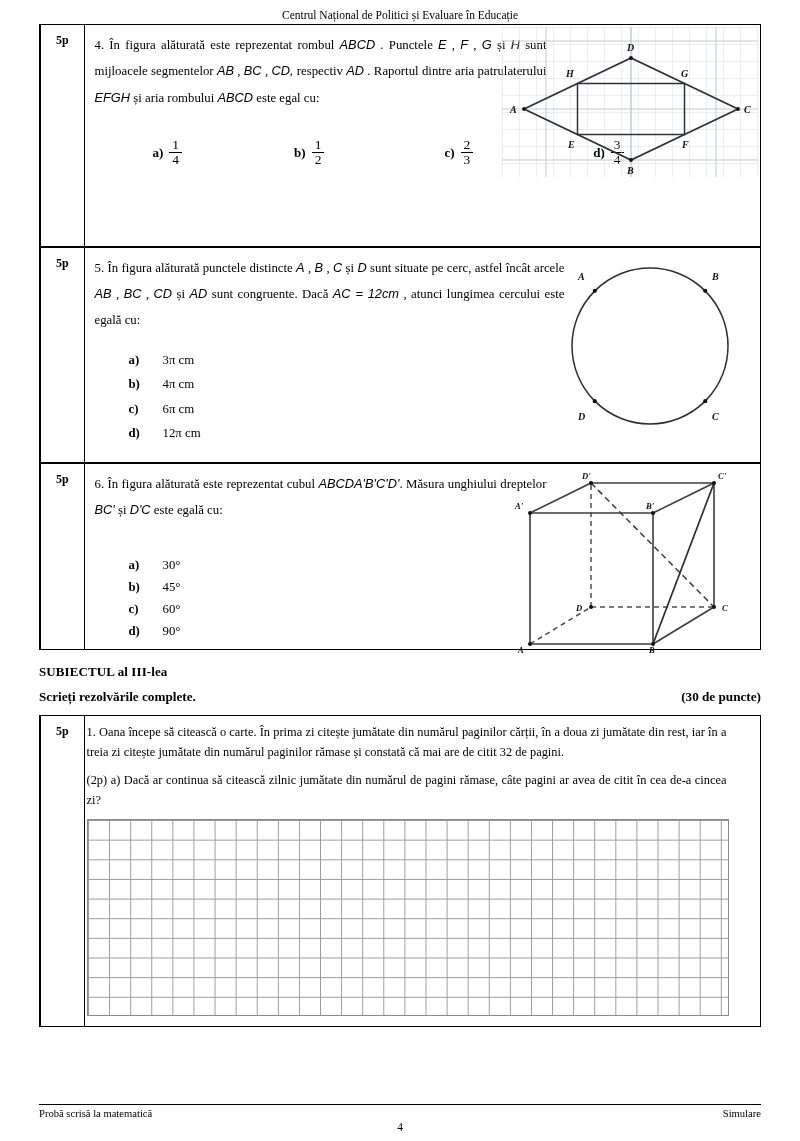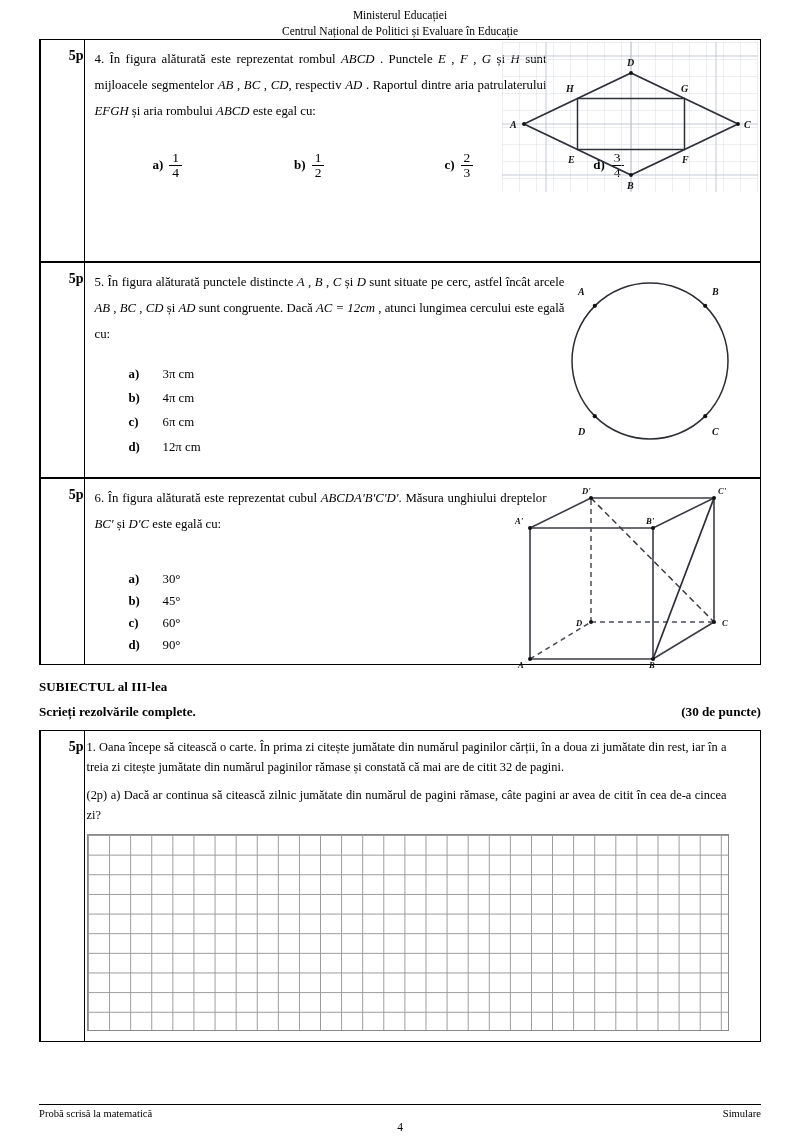--- a/index.html
+++ b/index.html
@@ -24,35 +24,35 @@
   .qtable {
     margin: 0 auto;
     border-collapse: collapse;
     width: 722px;
     border: 1.4px solid #000;
     border-left-width: 2px;
   }
   .qtable td { border: 1.2px solid #000; vertical-align: top; }
   .pts-cell {
     width: 44px;
-    text-align: right;
-    font-size: 14px;
+    text-align: center;
+    font-size: 12px;
     font-weight: bold;
     padding-top: 8px;
     border-right: 1.2px solid #000;
   }
   .body-cell { padding: 7px 10px 6px 10px; position: relative; }
 
   
   .ptext {
     font-size: 12.8px;
     line-height: 2.02;
     text-align: justify;
   }
-  .mi { font-family: Liberation Serif, serif; font-style: italic; }
+  .mi { font-family: Liberation Sans, sans-serif; font-style: italic; }
 
   .q4-text { width: 452px; }
   .q5-text { width: 470px; }
   .q6-text { width: 452px; }
 
   
   .opt-list { margin: 14px 0 0 34px; font-size: 12.8px; line-height: 1.9; }
   .opt-list .ol-row { display: flex; }
   .opt-list .ol-k { width: 34px; font-weight: bold; font-style: normal; }
   .opt-list .ol-v { font-style: normal; }
@@ -117,21 +117,20 @@
   .footer-rule { border-top: 1.6px solid #000; margin-bottom: 3px; }
   .footer-row { display: flex; justify-content: space-between; font-size: 10.6px; }
   .footer-page { text-align: center; font-size: 11.5px; margin-top: 2px; }
 </style>
 </head>
 <body>
 
 <div class="page">
 
   <div class="doc-header">
-    <div>Ministerul Educației</div>
     <div>Centrul Național de Politici și Evaluare în Educație</div>
   </div>
 
   <table class="qtable">
     <tbody>
         <tr>
       <td class="pts-cell">5p</td>
       <td class="body-cell" style="height:222px;">
         <div class="ptext q4-text">
           <span><span>4. În figura alăturată este reprezentat rombul </span><span class="mi">ABCD</span><span> . Punctele </span><span class="mi">E</span><span> , </span><span class="mi">F</span><span> , </span><span class="mi">G</span><span> și </span><span class="mi">H</span><span> sunt mijloacele segmentelor </span><span class="mi">AB</span><span> , </span><span class="mi">BC</span><span> , </span><span class="mi">CD,</span><span> respectiv </span><span class="mi">AD</span><span> . Raportul dintre aria patrulaterului </span><span class="mi">EFGH</span><span> și aria rombului </span><span class="mi">ABCD</span><span> este egal cu:</span></span>

